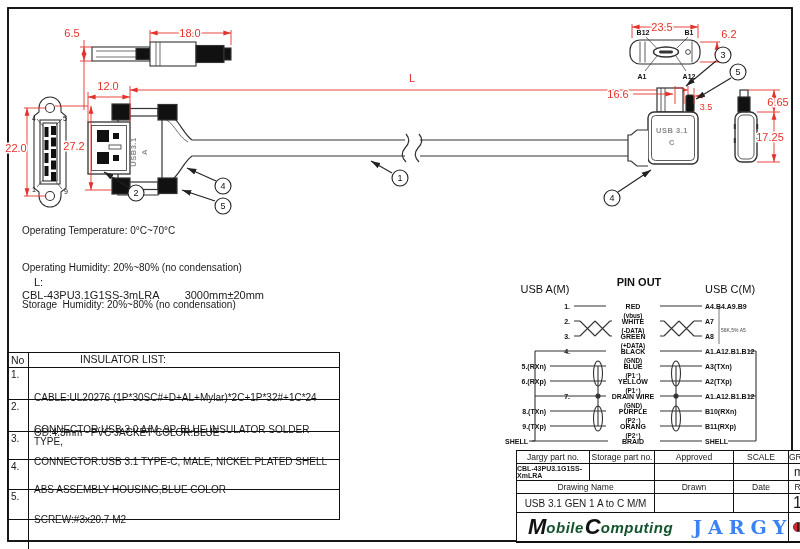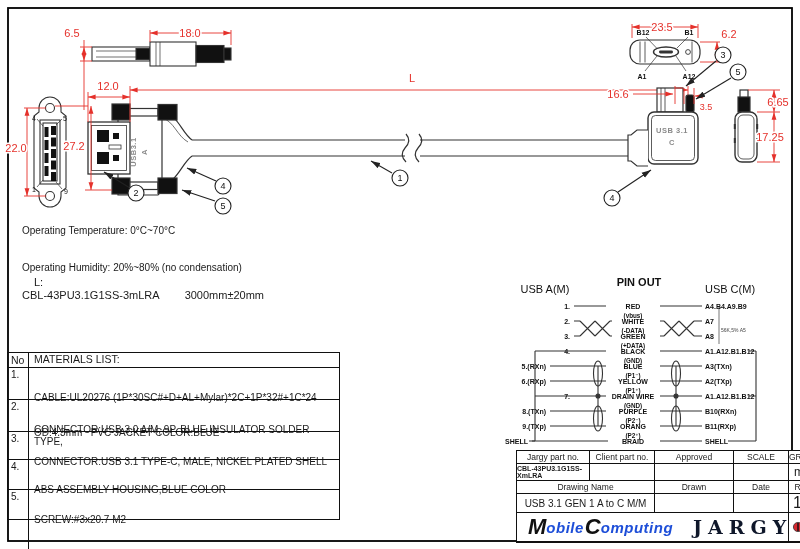--- a/index.html
+++ b/index.html
@@ -19,21 +19,21 @@
 
   .env{position:absolute;left:22px;top:200px;font-size:10px;line-height:12.4px;white-space:pre-wrap;}
   .lspec{position:absolute;left:22px;top:276px;font-size:11px;line-height:13px;}
   .lspec .lbl{margin-left:12px;}
   .lspec .row span{display:inline-block;}
   .lspec .val{margin-left:22px;}
 
   .mat{position:absolute;left:7px;top:352px;width:331px;border:1.2px solid #111;
        display:grid;grid-template-rows:14px 32px 32px 28px 30px 30px;font-size:10px;}
   .mat .r{display:grid;grid-template-columns:21px 1fr;border-top:1px solid #111;}
-  .mat .r:first-child{border-top:none;}
+  .mat .r:first-child{border-top:none;gap:46px;}
   .mat .no{border-right:1px solid #111;padding:1px 2px 0 3px;}
   .mat .tx{padding:1px 3px 0 5px;white-space:pre-wrap;line-height:11.5px;}
   .mat .hd{font-size:10.5px;}
 
   .tb{position:absolute;left:516px;top:450px;width:302px;height:91px;border:1.2px solid #111;
       display:grid;grid-template-rows:13px 17px 13px 19px 1fr;background:#fff;}
   .tb .row{display:grid;}
   .tb .c{border-right:1px solid #111;border-bottom:1px solid #111;display:flex;align-items:center;justify-content:center;overflow:hidden;}
   .tb .c:last-child{border-right:none;}
   .cols5{grid-template-columns:73px 65px 79px 55px 1fr;}
@@ -41,22 +41,22 @@
   .cols2{grid-template-columns:272px 1fr;}
   .lab{font-size:8.5px;}
   .pno{font-size:7px;font-weight:bold;}
   .unit{font-size:12px;}
   .dname{font-size:10px;font-weight:normal;}
   .rev{font-size:16px;text-align:center;}
   .logo-strip{display:flex;align-items:center;padding-left:10px;}
   .mc-speed{width:9px;height:13px;margin-right:1px;
             background:repeating-linear-gradient(#d7282f 0 2.5px,transparent 2.5px 5px);}
   .mc-big{font-size:22px;font-weight:bold;font-style:italic;color:#111;line-height:1;}
-  .mc-txt{font-size:15px;font-weight:bold;font-style:italic;color:#1d4ed8;line-height:1;letter-spacing:0.5px;}
-  .brand{color:#0f172a;font-family:"DejaVu Serif","Liberation Serif",serif;font-weight:bold;
+  .mc-txt{font-size:15px;font-weight:bold;font-style:italic;color:#14532d;line-height:1;letter-spacing:0.5px;}
+  .brand{color:#3b82f6;font-family:"DejaVu Serif","Liberation Serif",serif;font-weight:bold;
          font-size:19px;letter-spacing:6px;margin-left:20px;}
 </style>
 </head>
 <body>
 
 <div class="page">
 
 <svg class="draw" width="800" height="549" viewBox="0 0 800 549">
   <defs>
     <marker id="ar" markerWidth="9" markerHeight="6" refX="8.5" refY="3" orient="auto-start-reverse">
@@ -321,34 +321,35 @@
     <text class="ptx" x="705" y="398.5">A1.A12.B1.B12</text>
     <text class="ptx" x="705" y="413.5">B10(RXn)</text>
     <text class="ptx" x="705" y="428.5">B11(RXp)</text>
     <text class="ptx" x="705" y="443.5">SHELL</text>
   </g>
 </svg>
 
 <div class="env">
   <div>Operating Temperature: 0°C~70°C</div>
   <div>Operating Humidity: 20%~80% (no condensation)</div>
+  <div>Storage  Humidity: 20%~80% (no condensation)</div>
 </div>
 
 <div class="lspec">
   <div class="lbl">L:</div>
   <div class="row">
     <span>CBL-43PU3.1G1SS-3mLRA</span>
     <span class="val">3000mm±20mm</span>
   </div>
 </div>
 
 <div class="mat">
   <div class="r">
     <div class="no hd">No</div>
-    <div class="tx hd">MATERIALS LIST:</div>
+    <div class="tx hd">INSULATOR LIST:</div>
   </div>
   <div class="r">
     <div class="no">1.</div>
     <div class="tx">
       <div>CABLE:UL20276 (1P*30SC#+D+AL+Mylar)*2C+1P*32#+1C*24</div>
       <div>OD:4.3mm   PVC JACKET COLOR:BLUE</div>
     </div>
   </div>
   <div class="r">
     <div class="no">2.</div>
@@ -372,21 +373,21 @@
     <div class="no">5.</div>
     <div class="tx">
       <div>SCREW:#3x20.7 M2</div>
     </div>
   </div>
 </div>
 
 <div class="tb">
   <div class="row cols5">
     <div class="c lab">Jargy part no.</div>
-    <div class="c lab">Client part no.</div>
+    <div class="c lab">Storage part no.</div>
     <div class="c lab">Approved</div>
     <div class="c lab">SCALE</div>
     <div class="c lab">GREEN</div>
   </div>
   <div class="row cols5">
     <div class="c pno">CBL-43PU3.1G1SS-XmLRA</div>
     <div class="c"></div>
     <div class="c"></div>
     <div class="c"></div>
     <div class="c unit">mm</div>

